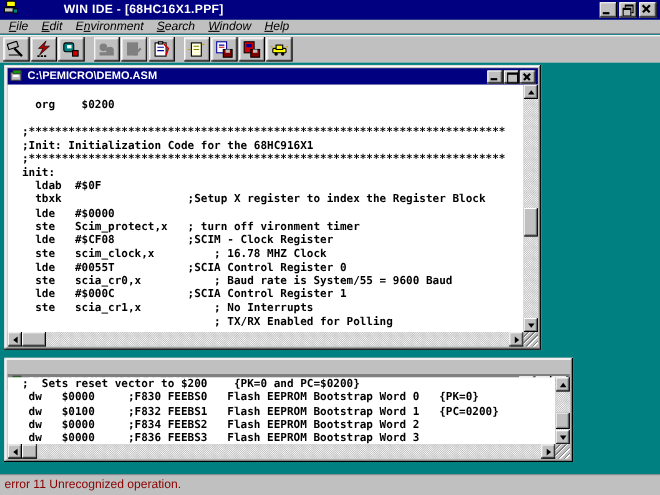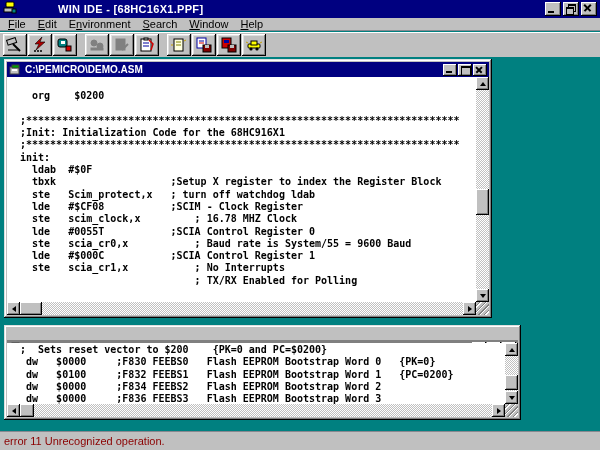--- a/index.html
+++ b/index.html
@@ -21,21 +21,21 @@
   .titlebar { position:absolute; left:0; top:0; width:600px; height:18px;
               background:#000080; display:flex; align-items:center; padding:0 3px;gap:37px; }
   .titlebar .title { color:#fff; font-size:11px; font-weight:bold; margin-left:4px; flex:1;
               white-space:nowrap; letter-spacing:.3px; }
   .tb-btns { display:flex; gap:2px; }
   .ctl-btn { width:16px; height:14px; position:relative; cursor:default; }
 
   
   .menubar { position:absolute; left:0; top:18px; width:600px; height:13px;
              background:#c0c0c0; display:flex; align-items:center; padding-left:2px;
-             font-size:11px; color:#000; border-bottom:1px solid #87888f; }
+             font-size:11px; color:#000; border-bottom:1px solid #87888f;font-style:italic; }
   .menu-item { padding:0 6px; height:13px; line-height:13px; }
   .menu-item .mn { text-decoration:underline; }
 
   
   .toolbar { position:absolute; left:0; top:32px; width:600px; height:25px;
              background:#c0c0c0; border-top:1px solid #fff; display:flex;
              align-items:center; padding-left:3px; }
   .tb-group { display:flex; margin-right:7px; }
   .tool-btn { width:24px; height:22px; display:flex; align-items:center;
               justify-content:center; margin-right:1px; }
@@ -235,21 +235,22 @@
   <div class="content">
       <div class="code-line"> </div>
       <div class="code-line">  org    $0200</div>
       <div class="code-line"> </div>
       <div class="code-line">;************************************************************************</div>
       <div class="code-line">;Init: Initialization Code for the 68HC916X1</div>
       <div class="code-line">;************************************************************************</div>
       <div class="code-line">init:</div>
       <div class="code-line">  ldab  #$0F</div>
       <div class="code-line">  tbxk                   ;Setup X register to index the Register Block</div>
-      <div class="code-line">  ste   Scim_protect,x   ; turn off watchdog ldab</div>
+      <div class="code-line">  lde   #$0000</div>
+      <div class="code-line">  ste   Scim_protect,x   ; turn off vironment timer</div>
       <div class="code-line">  lde   #$CF08           ;SCIM - Clock Register</div>
       <div class="code-line">  ste   scim_clock,x         ; 16.78 MHZ Clock</div>
       <div class="code-line">  lde   #0055T           ;SCIA Control Register 0</div>
       <div class="code-line">  ste   scia_cr0,x           ; Baud rate is System/55 = 9600 Baud</div>
       <div class="code-line">  lde   #$000C           ;SCIA Control Register 1</div>
       <div class="code-line">  ste   scia_cr1,x           ; No Interrupts</div>
       <div class="code-line">                             ; TX/RX Enabled for Polling</div>
     </div>
 
   <div class="vscroll track-pat">

